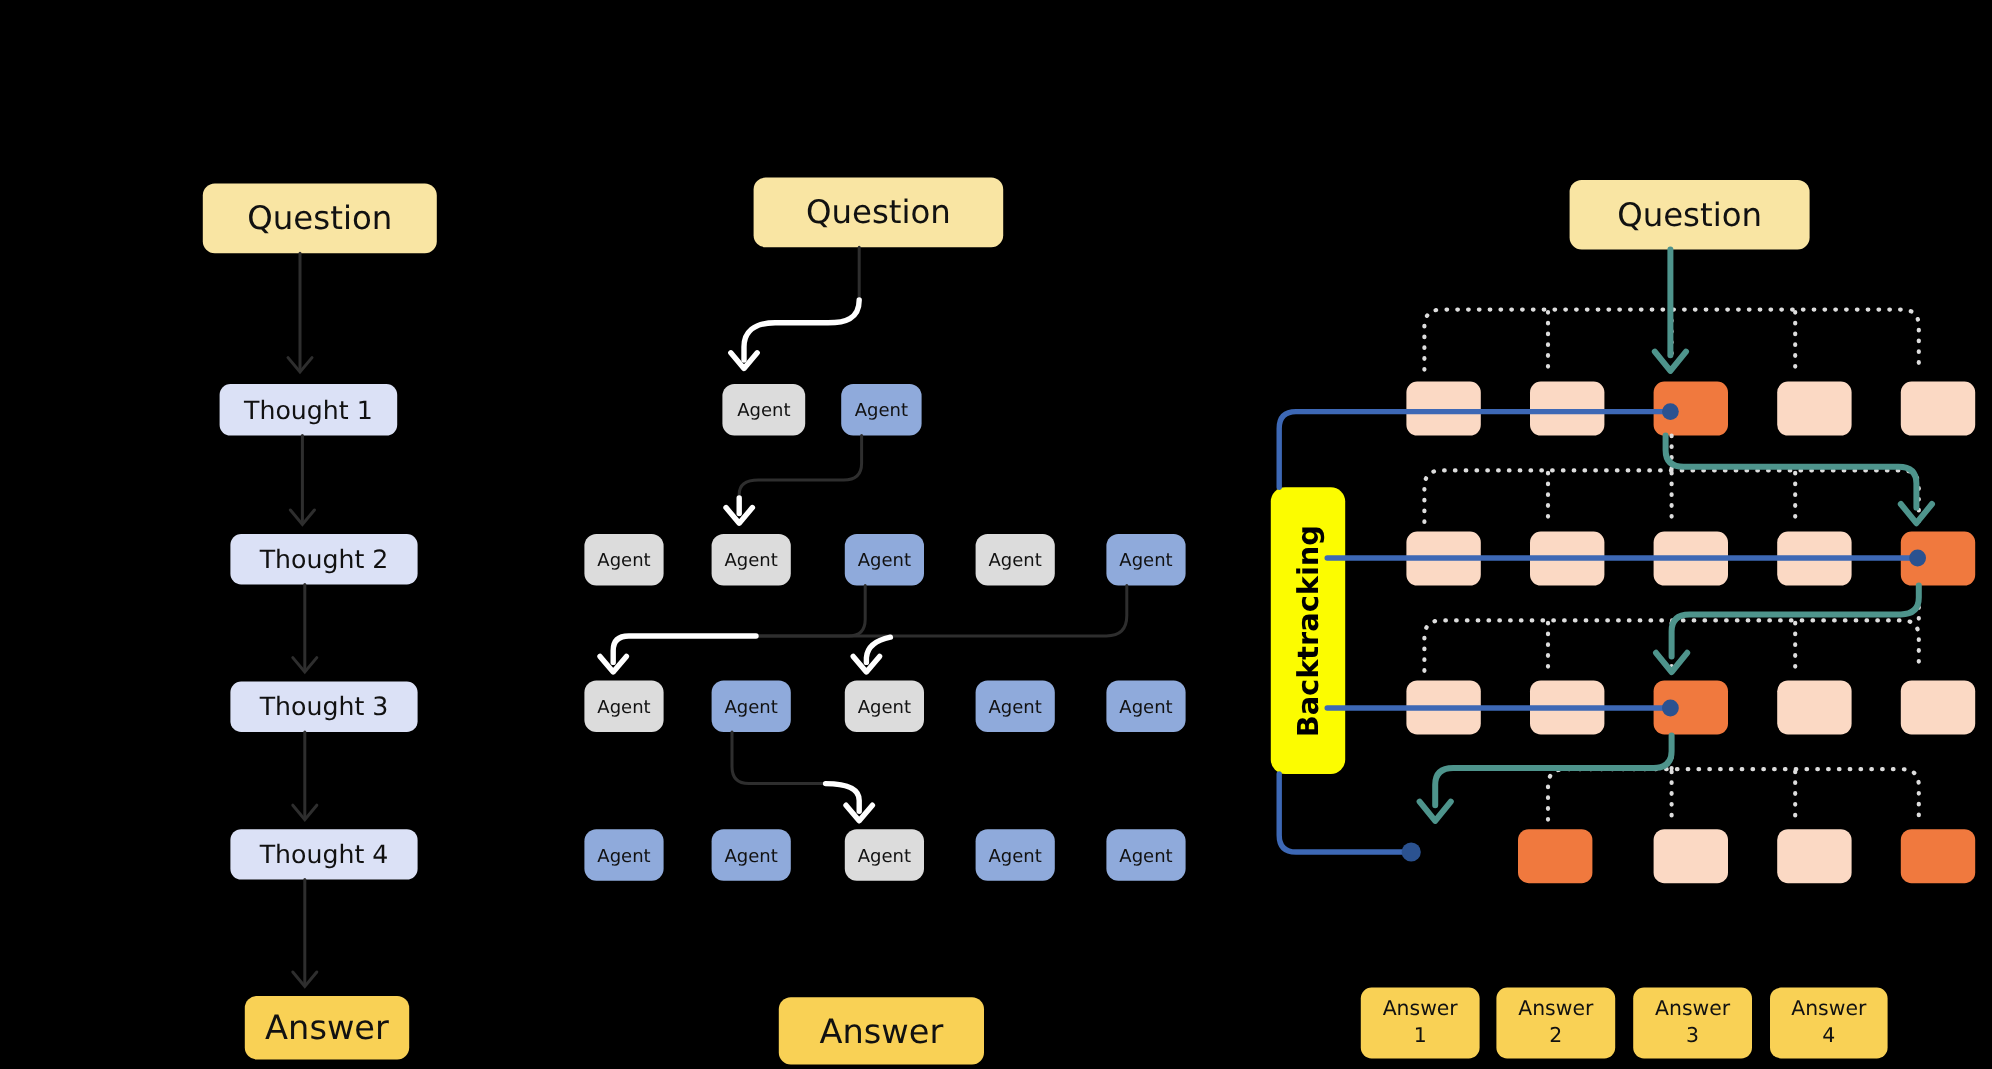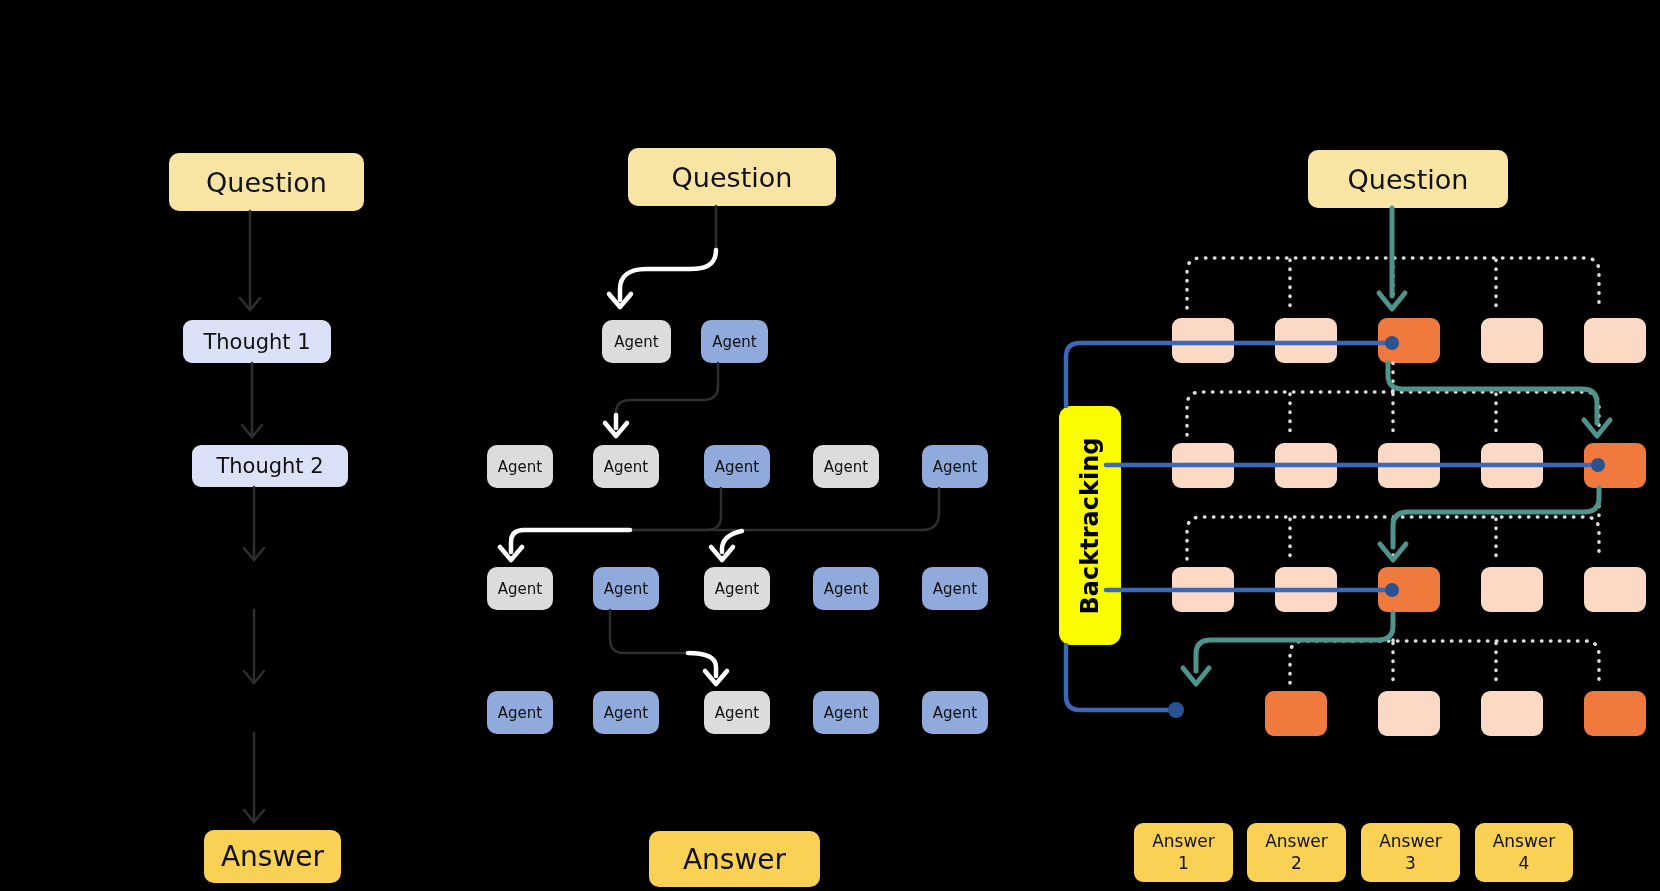--- a/index.html
+++ b/index.html
@@ -38,20 +38,22 @@
   .bdot{fill:var(--blue-dot);stroke:none;}
 </style>
 </head>
 <body>
 
 <div class="stage">
 
   <div class="box q" style="left:153px;top:153px;width:195px;height:58px">Question</div>
   <div class="box thought" style="left:167px;top:320px;width:148px;height:43px">Thought 1</div>
   <div class="box thought" style="left:176px;top:445px;width:156px;height:42px">Thought 2</div>
+  <div class="box thought" style="left:176px;top:568px;width:156px;height:42px">Thought 3</div>
+  <div class="box thought" style="left:176px;top:691px;width:156px;height:42px">Thought 4</div>
   <div class="box answer" style="left:188px;top:830px;width:137px;height:53px">Answer</div>
 
   <div class="box q" style="left:612px;top:148px;width:208px;height:58px">Question</div>
 
   <div class="box agent gray" style="left:586px;top:320px;width:69px;height:43px">Agent</div>
   <div class="box agent blue" style="left:685px;top:320px;width:67px;height:43px">Agent</div>
 
   <div class="box agent gray" style="left:471px;top:445px;width:66px;height:43px">Agent</div>
   <div class="box agent gray" style="left:577px;top:445px;width:66px;height:43px">Agent</div>
   <div class="box agent blue" style="left:688px;top:445px;width:66px;height:43px">Agent</div>

